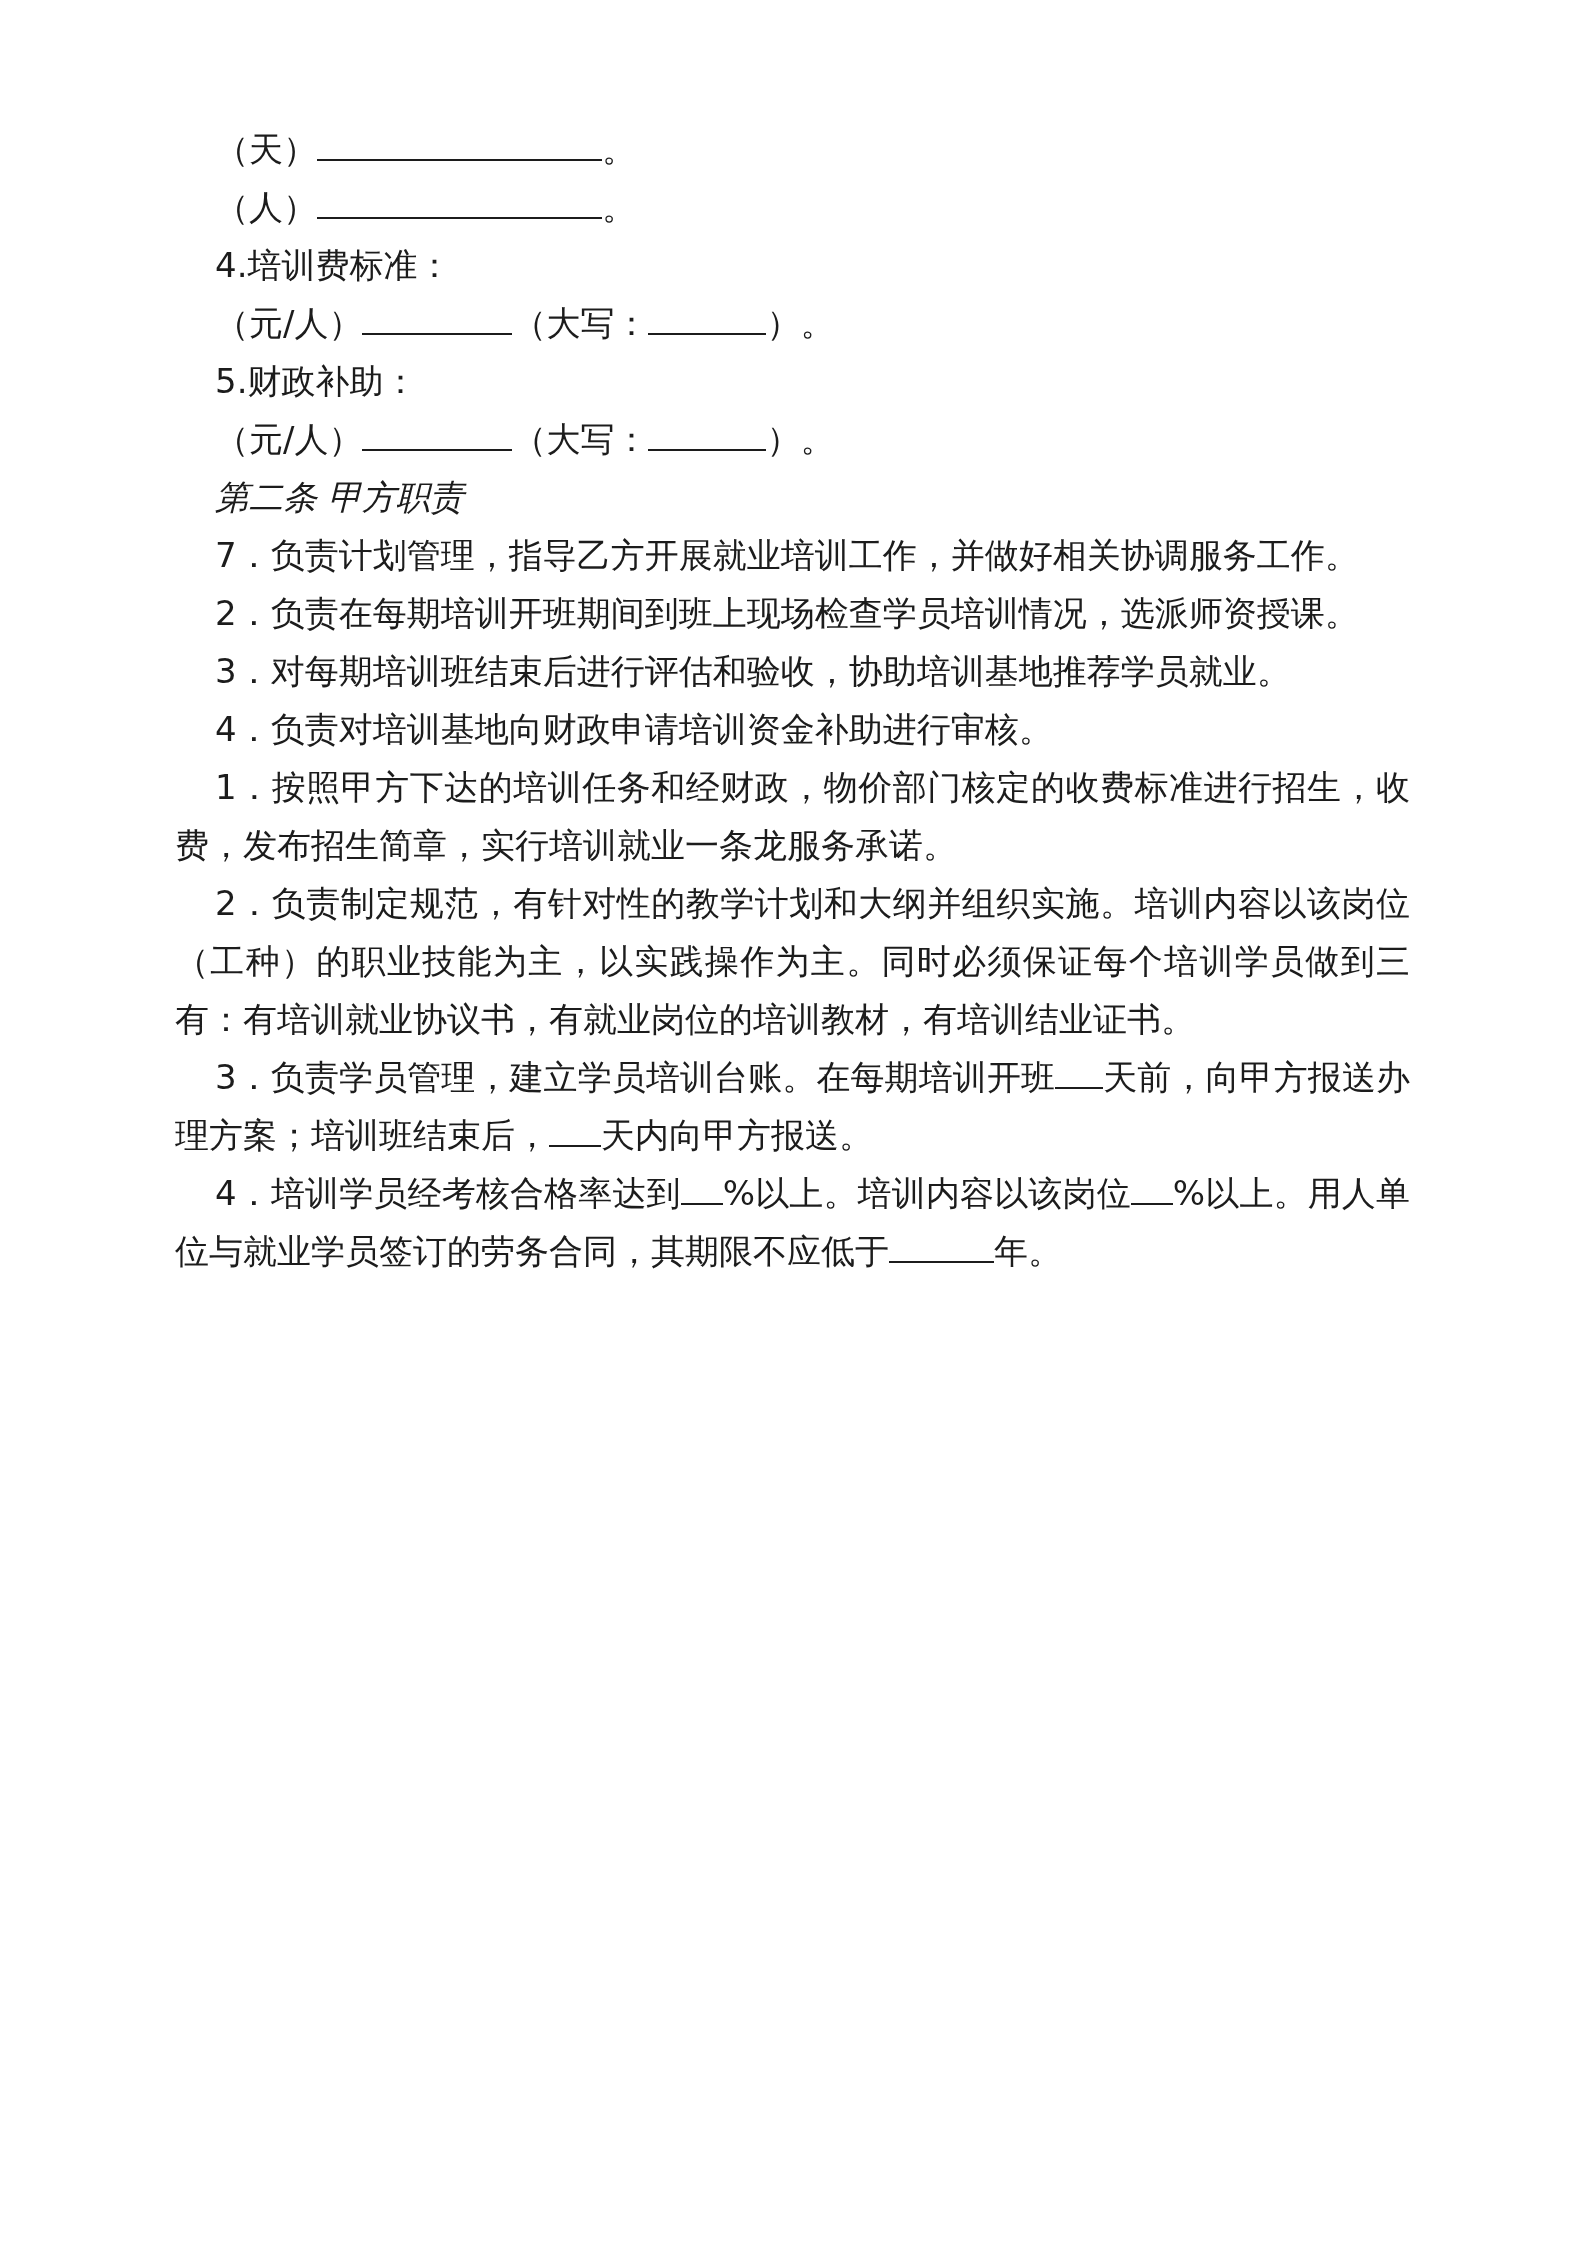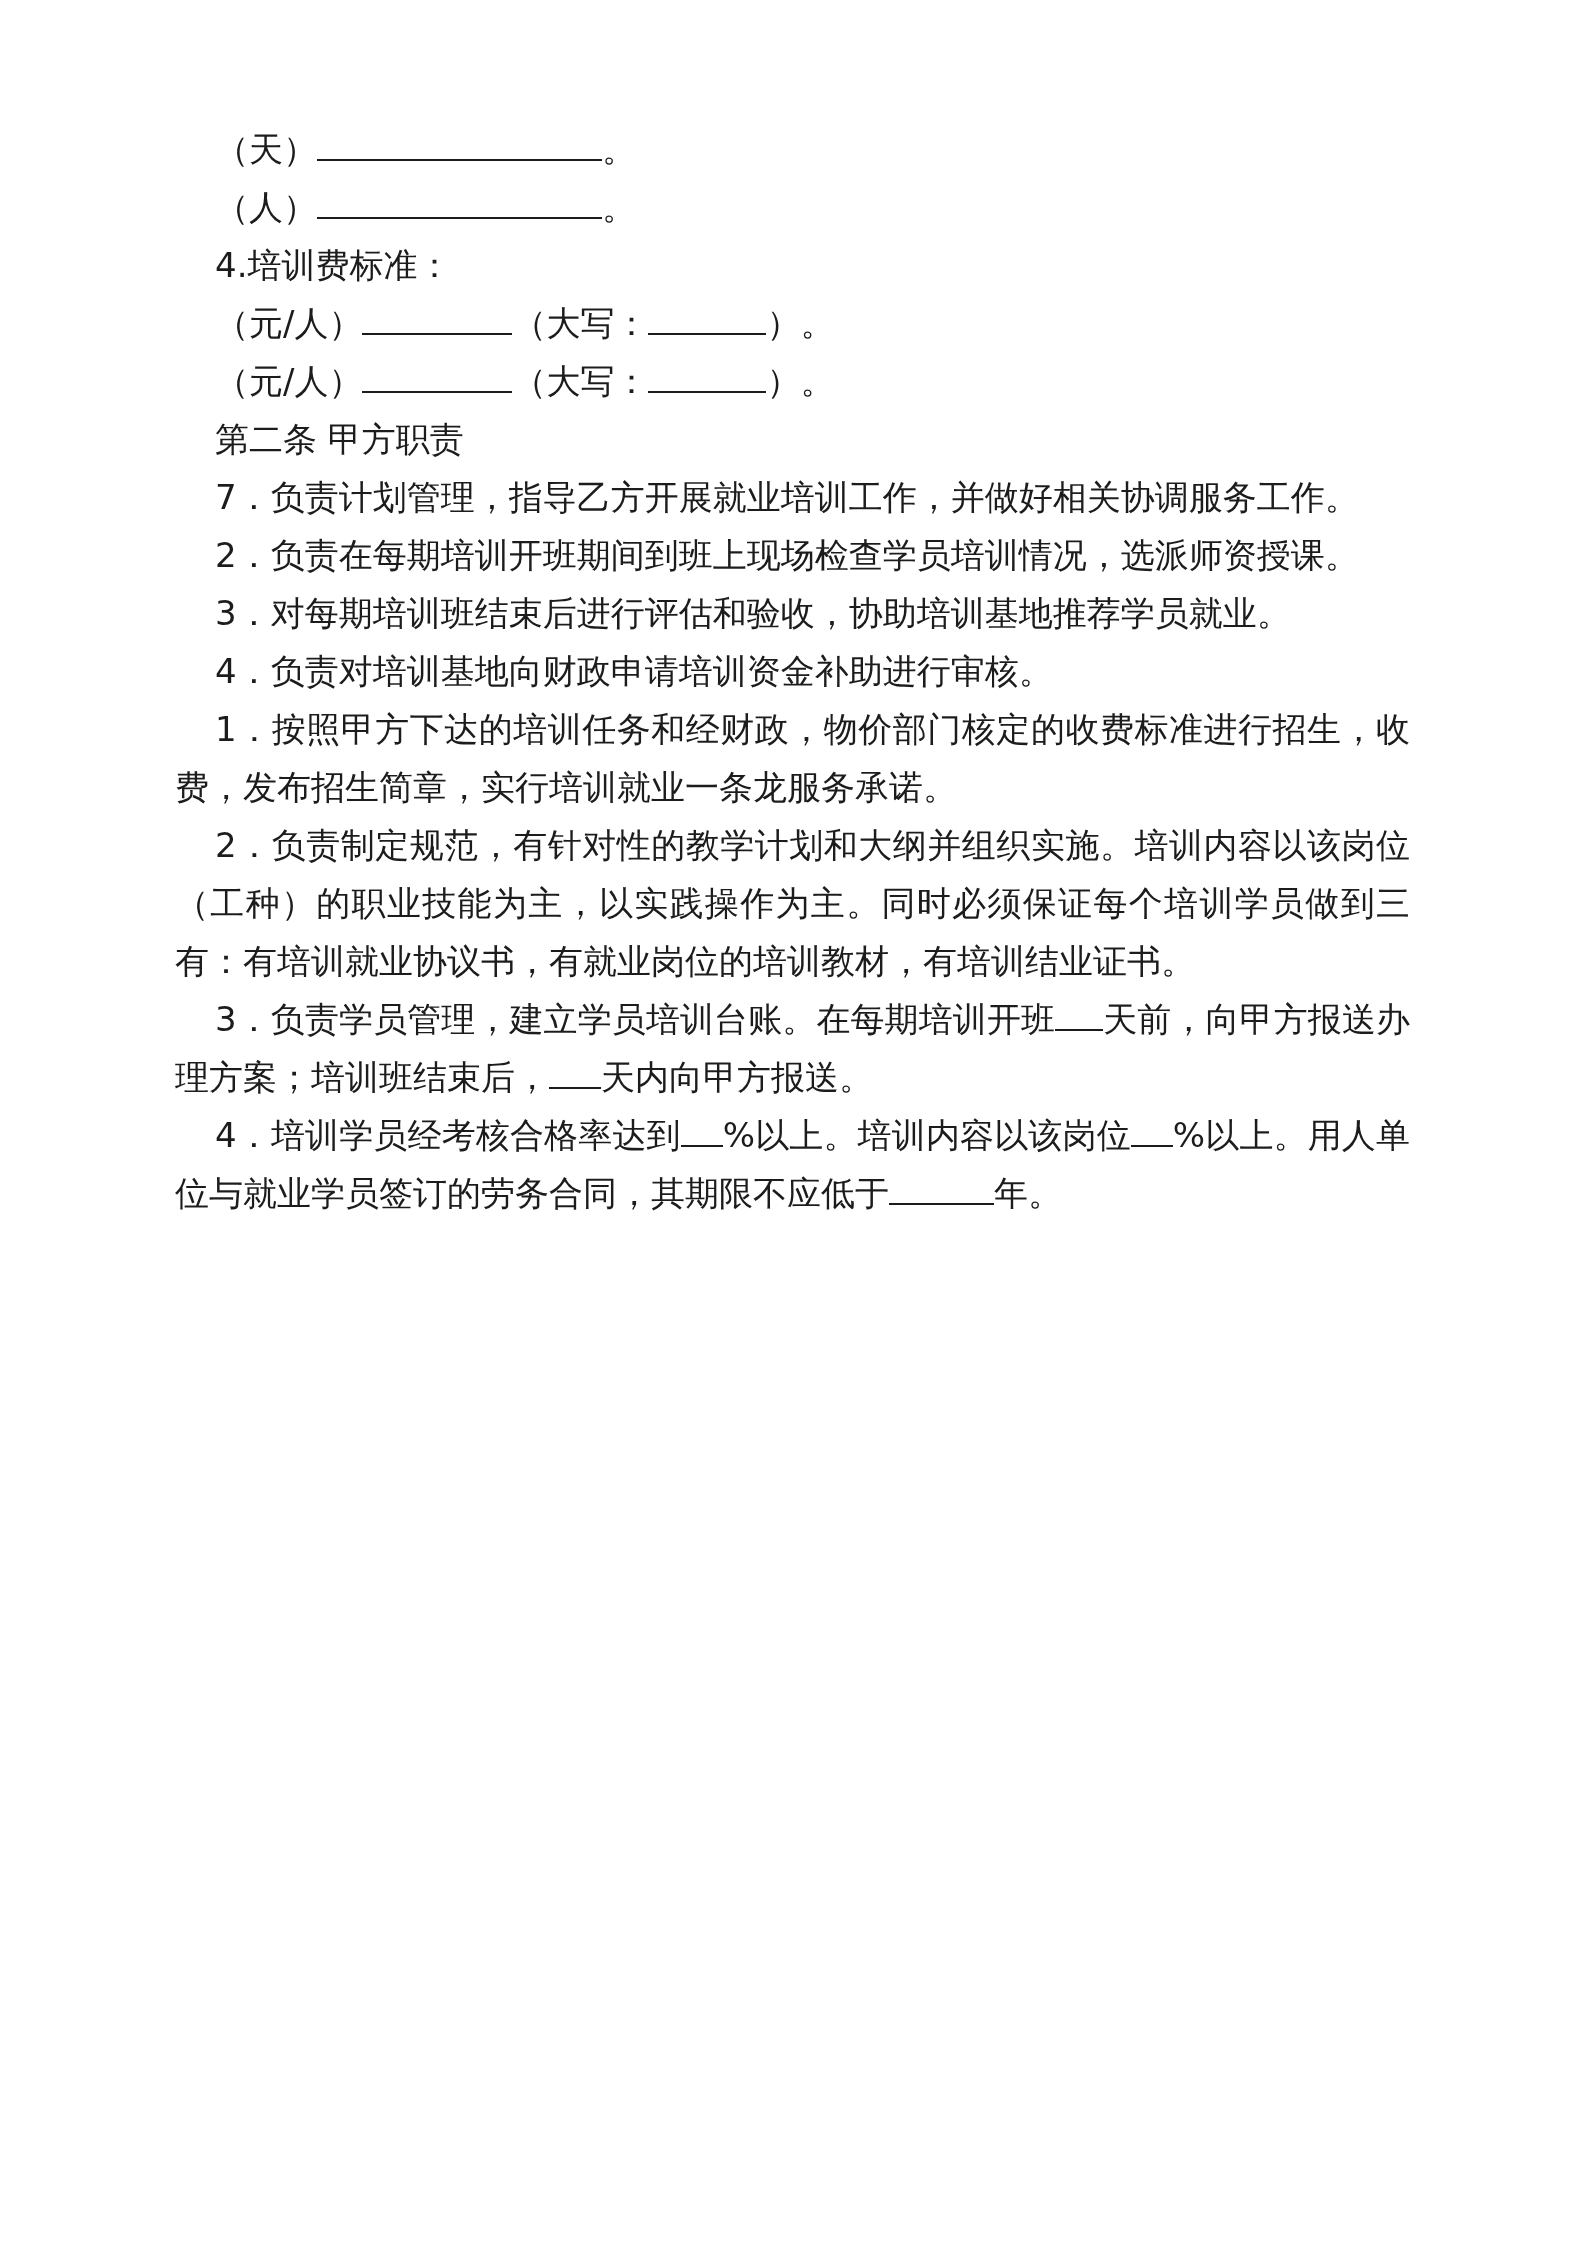--- a/index.html
+++ b/index.html
@@ -21,37 +21,39 @@
     overflow: hidden;
   }
   .para {
     margin: 0;
     text-indent: 40px;
     text-align: justify;
     word-break: break-all;
   }
   .para.heading {
     font-weight: 400;
+    font-style: italic;
   }
   .blank {
     display: inline-block;
     height: 1em;
     border-bottom: 2px solid #1c1c1c;
     vertical-align: baseline;
   }
 </style>
 </head>
 <body>
 
 <div class="page">
   <div class="content">
       <div class="para"><span>（天）</span><span class="blank" style="width: 285px;"></span><span>。</span></div>
       <div class="para"><span>（人）</span><span class="blank" style="width: 285px;"></span><span>。</span></div>
       <div class="para"><span>4.培训费标准：</span></div>
       <div class="para"><span>（元/人）</span><span class="blank" style="width: 150px;"></span><span>（大写：</span><span class="blank" style="width: 118px;"></span><span>）。</span></div>
+      <div class="para"><span>5.财政补助：</span></div>
       <div class="para"><span>（元/人）</span><span class="blank" style="width: 150px;"></span><span>（大写：</span><span class="blank" style="width: 118px;"></span><span>）。</span></div>
       <div class="para heading"><span>第二条 甲方职责</span></div>
       <div class="para"><span>7．负责计划管理，指导乙方开展就业培训工作，并做好相关协调服务工作。</span></div>
       <div class="para"><span>2．负责在每期培训开班期间到班上现场检查学员培训情况，选派师资授课。</span></div>
       <div class="para"><span>3．对每期培训班结束后进行评估和验收，协助培训基地推荐学员就业。</span></div>
       <div class="para"><span>4．负责对培训基地向财政申请培训资金补助进行审核。</span></div>
       <div class="para"><span>1．按照甲方下达的培训任务和经财政，物价部门核定的收费标准进行招生，收费，发布招生简章，实行培训就业一条龙服务承诺。</span></div>
       <div class="para"><span>2．负责制定规范，有针对性的教学计划和大纲并组织实施。培训内容以该岗位（工种）的职业技能为主，以实践操作为主。同时必须保证每个培训学员做到三有：有培训就业协议书，有就业岗位的培训教材，有培训结业证书。</span></div>
       <div class="para"><span>3．负责学员管理，建立学员培训台账。在每期培训开班</span><span class="blank" style="width: 48px;"></span><span>天前，向甲方报送办理方案；培训班结束后，</span><span class="blank" style="width: 52px;"></span><span>天内向甲方报送。</span></div>
       <div class="para"><span>4．培训学员经考核合格率达到</span><span class="blank" style="width: 42px;"></span><span>%以上。培训内容以该岗位</span><span class="blank" style="width: 42px;"></span><span>%以上。用人单位与就业学员签订的劳务合同，其期限不应低于</span><span class="blank" style="width: 105px;"></span><span>年。</span></div>

